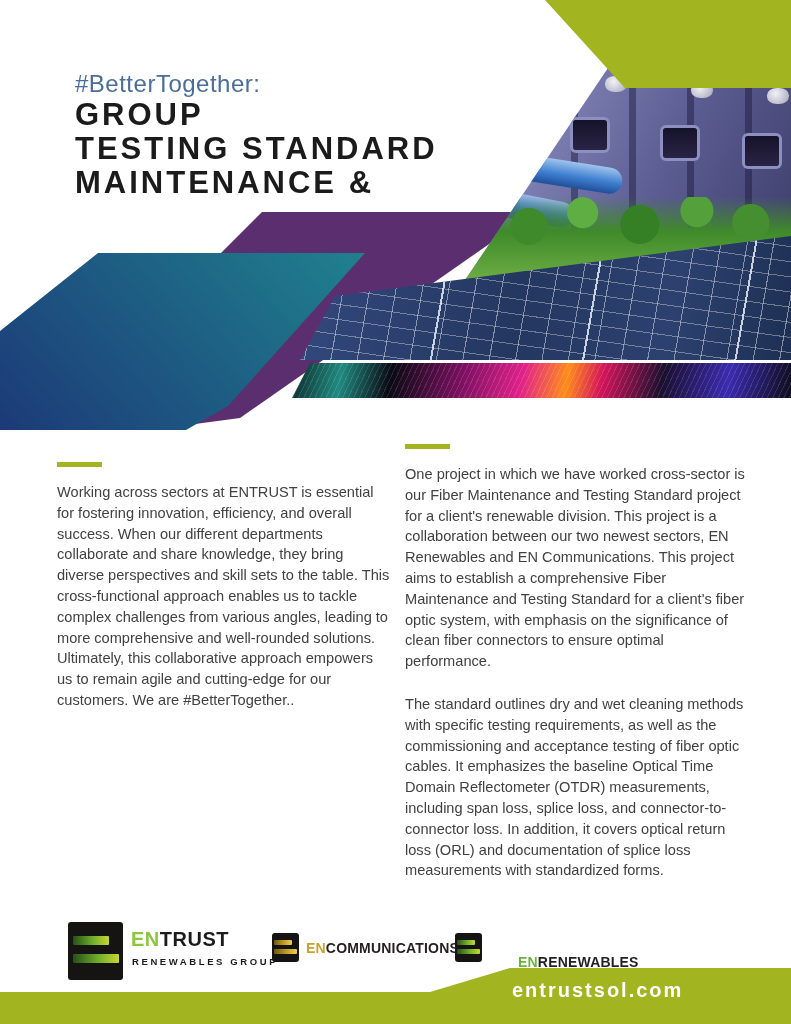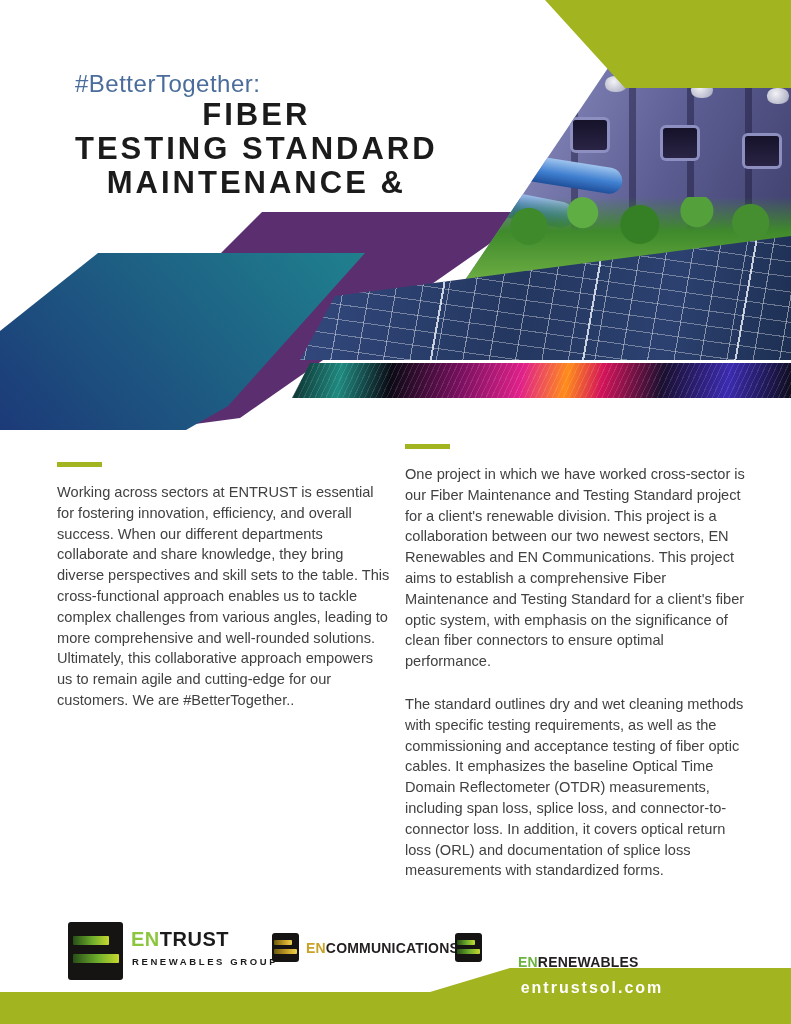--- a/index.html
+++ b/index.html
@@ -1,21 +1,21 @@
 <!DOCTYPE html>
 <html><head>
 <meta charset="utf-8">
 <style>
   html,body{margin:0;padding:0;background:#888;}
   .page{
     position:relative;width:791px;height:1024px;margin:0 auto;
     background:#ffffff;overflow:hidden;
     font-family:"Liberation Sans", sans-serif;
   }
-  .abs{position:absolute;text-align:center;}
+  .abs{position:absolute;}
 
   
   .shape-green-top{
     left:0;top:0;width:791px;height:90px;background:#a3b421;
     clip-path:polygon(545px 0,791px 0,791px 88px,625px 88px);
   }
   .shape-purple{
     left:0;top:0;width:791px;height:430px;background:#5b2e70;
     clip-path:polygon(262px 212px,535px 212px,240px 418px,150px 430px,44px 430px);
   }
@@ -123,21 +123,21 @@
   .sub-logo-text .en-amber{color:#c9a227;}
   .sub-logo-text .en-green{color:#6cb33f;}
 
   
   .footer-band{
     left:0;top:968px;width:791px;height:56px;background:#a3b421;
     clip-path:polygon(0 24px,430px 24px,510px 0,791px 0,791px 56px,0 56px);
   }
   .footer-url{
     left:512px;top:979px;width:160px;text-align:center;
-    font-size:16px;font-weight:bold;letter-spacing:2px;color:#ffffff;
+    font-size:20px;font-weight:bold;letter-spacing:2px;color:#ffffff;
   }
 </style>
 </head>
 <body>
 
 <div class="page">
 
   <div class="abs shape-purple"></div>
   <div class="abs photo-server">
     <div class="port" style="left:118px;top:58px;"></div>
@@ -150,21 +150,21 @@
     <div class="cable c2" style="left:-30px;top:128px;"></div>
     <div class="trees"></div>
   </div>
   <div class="abs photo-solar"></div>
   <div class="abs photo-fiber"></div>
   <div class="abs shape-teal"></div>
   <div class="abs shape-green-top"></div>
 
   <div class="abs hashtag-line">#BetterTogether:</div>
   <div class="abs main-title">
-    <div>FIBER</div>
+    <div>GROUP</div>
     <div>TESTING STANDARD</div>
     <div>MAINTENANCE &amp;</div>
   </div>
 
   <div class="col col-left">
     <div class="green-bar"></div>
     <p>Working across sectors at ENTRUST is essential for fostering innovation, efficiency, and overall success. When our different departments collaborate and share knowledge, they bring diverse perspectives and skill sets to the table. This cross-functional approach enables us to tackle complex challenges from various angles, leading to more comprehensive and well-rounded solutions. Ultimately, this collaborative approach empowers us to remain agile and cutting-edge for our customers. We are #BetterTogether..</p>
   </div>
 
   <div class="col col-right">

